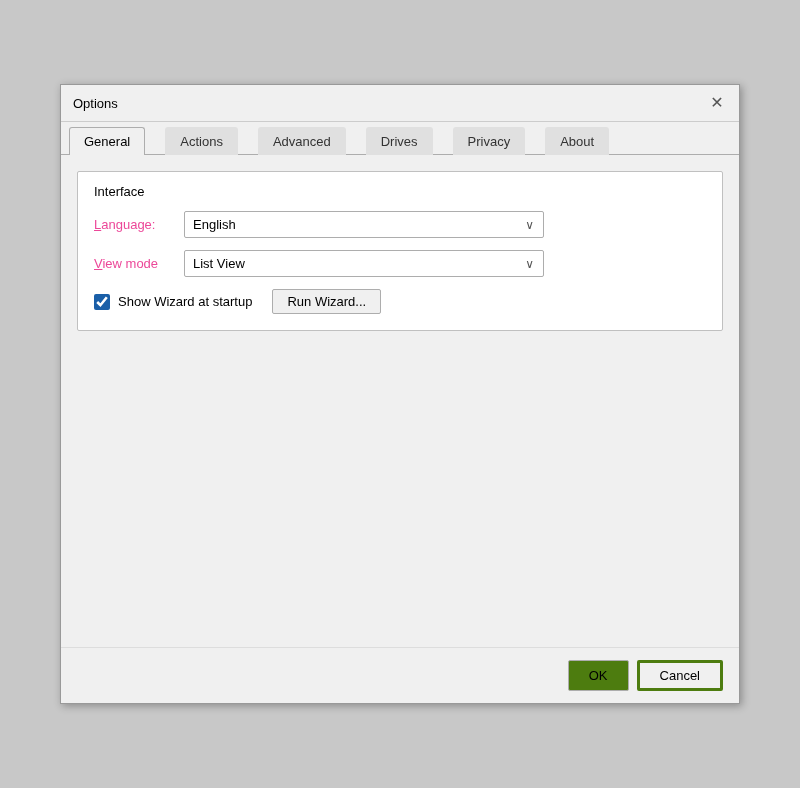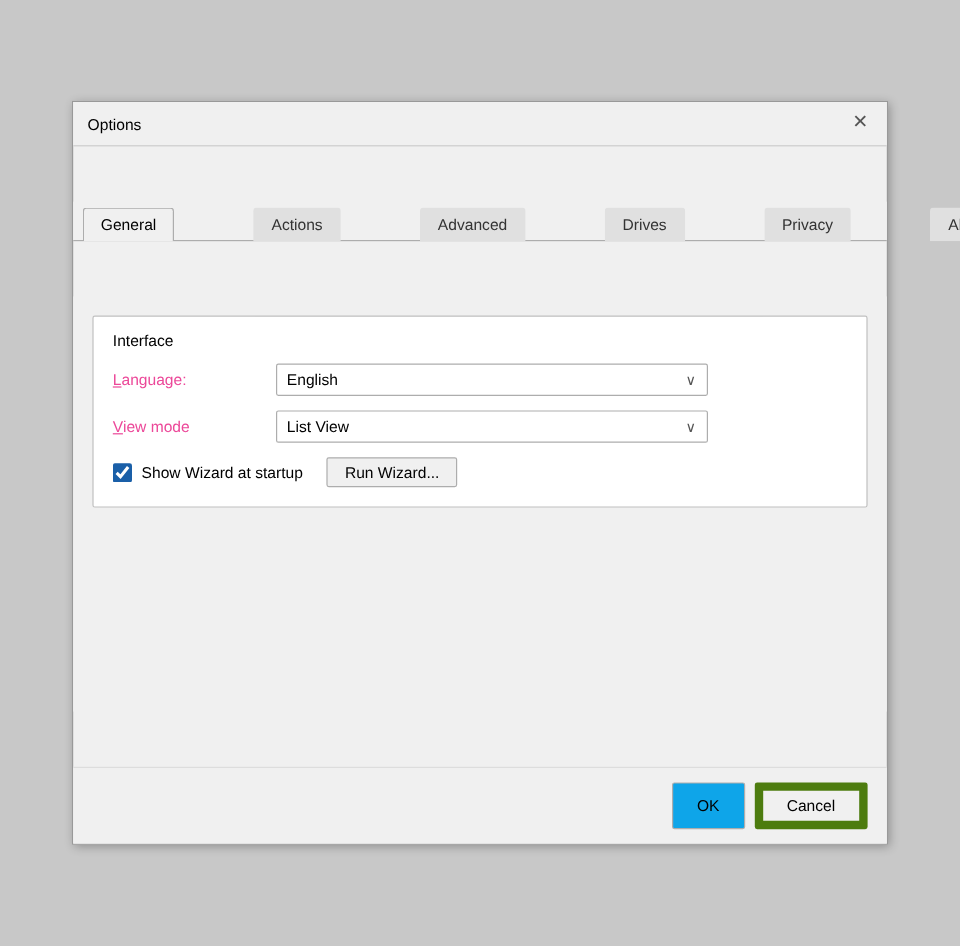--- a/index.html
+++ b/index.html
@@ -1,19 +1,18 @@
 <!DOCTYPE html>
 <html><head>
   <meta charset="utf-8">
   <style>
     * {
       box-sizing: border-box;
       margin: 0;
       padding: 0;
-      gap: 46px;
     }
 
     body {
       background: #c8c8c8;
       display: flex;
       justify-content: center;
       align-items: center;
       width: 800px;
       height: 788px;
       font-family: 'Segoe UI', Tahoma, Geneva, Verdana, sans-serif;
@@ -193,27 +192,27 @@
     }
 
     .footer-btn {
       padding: 5px 20px;
       font-size: 13px;
       cursor: pointer;
       border-radius: 2px;
     }
 
     .btn-ok {
-      background: #0ea5e9;
+      background: #4d7c0f;
       border: 1px solid #adadad;
     }
 
     .btn-cancel {
       background: #f0f0f0;
-      border: 7px solid #4d7c0f;
+      border: 3px solid #4d7c0f;
     }
   </style>
 </head>
 <body>
 
 <div class="window">
 
   <div class="title-bar">
     <span class="title-bar-title">Options</span>
     <button class="close-btn">✕</button>

